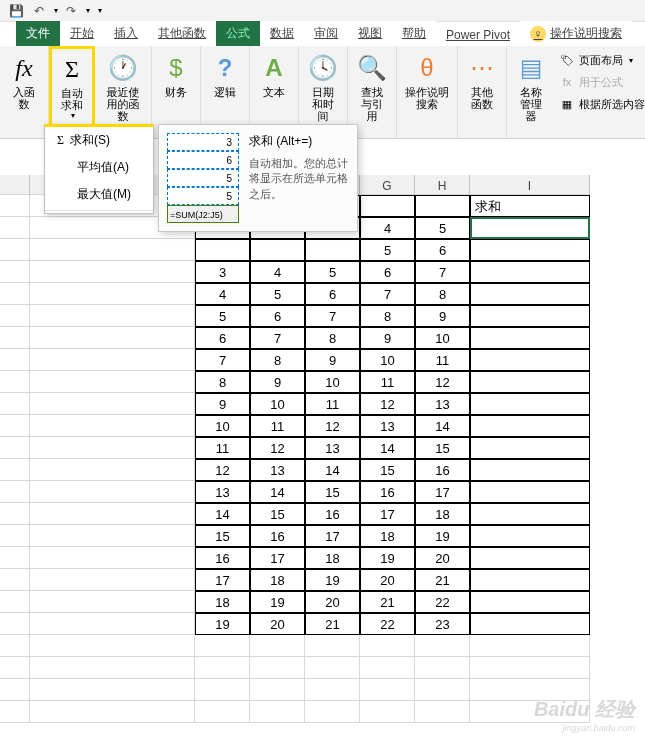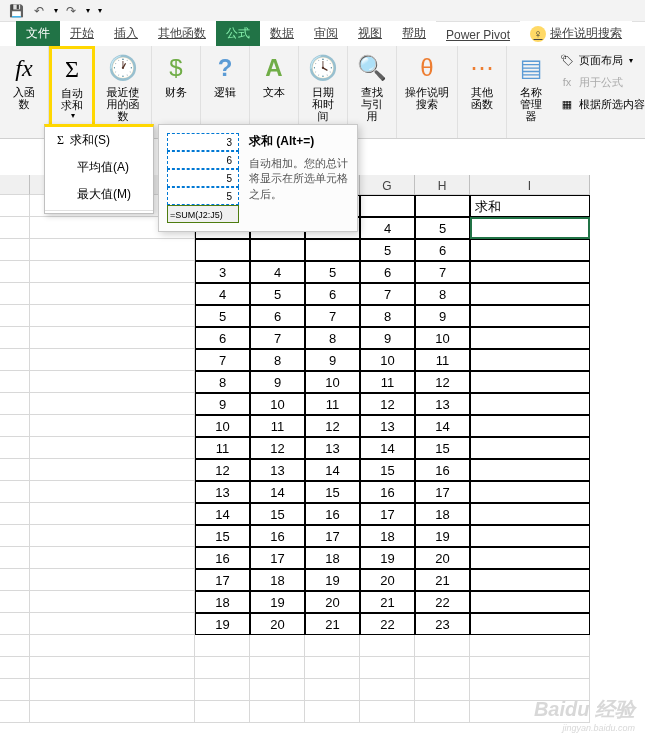--- a/index.html
+++ b/index.html
@@ -30,21 +30,21 @@
     .dropdown-menu { position: absolute; top: 124px; left: 44px; background: #fff; border: 1px solid #c0c0c0; box-shadow: 2px 2px 6px rgba(0,0,0,0.2); z-index: 100; min-width: 110px; }
     .menu-item { padding: 5px 12px; font-size: 12px; cursor: pointer; display: flex; align-items: center; gap: 6px; }
     .menu-sep { border-top: 1px solid #e0e0e0; margin: 2px 0; }
     
     .tooltip-panel { position: absolute; top: 124px; left: 158px; width: 200px; background: #fcfcfc; border: 1px solid #c8c8c8; box-shadow: 2px 2px 8px rgba(0,0,0,0.2); z-index: 101; padding: 8px; display: flex; gap: 10px; }
     .tooltip-preview { width: 72px; }
     .tooltip-preview-cell { border: 1px solid #4d7c0f; height: 18px; font-size: 10px; text-align: right; padding-right: 6px; line-height: 18px; background: #fff; }
     .tooltip-preview-cell.formula { font-size: 9px; text-align: left; padding-left: 2px; background: #f0f0f0; }
     .tooltip-preview-cell.highlighted { border: 1px dashed #0078d4; }
     .tooltip-text { flex: 1; }
-    .tooltip-title { font-weight: bold; font-size: 12px; margin-bottom: 6px; }
+    .tooltip-title { font-weight: normal; font-size: 12px; margin-bottom: 6px; }
     .tooltip-desc { font-size: 11px; color: #555; line-height: 1.4; }
     
     .sheet-area { position: absolute; top: 175px; left: 0; right: 0; bottom: 0; overflow: hidden; }
     
     .grid { position: absolute; top: 0; left: 0; }
     .grid-row { display: flex; }
     .grid-cell { border-right: 1px solid #d8d8d8; border-bottom: 1px solid #d8d8d8; height: 22px; line-height: 22px; text-align: center; font-size: 13px; background: #fff; }
     .grid-cell.header-col { background: #f0f0f0; border-right: 1px solid #c0c0c0; color: #444; font-size: 12px; }
     .grid-cell.bordered { border: 1px solid #000; }
     .grid-cell.label-cell { text-align: left; padding-left: 4px; font-size: 13px; }

